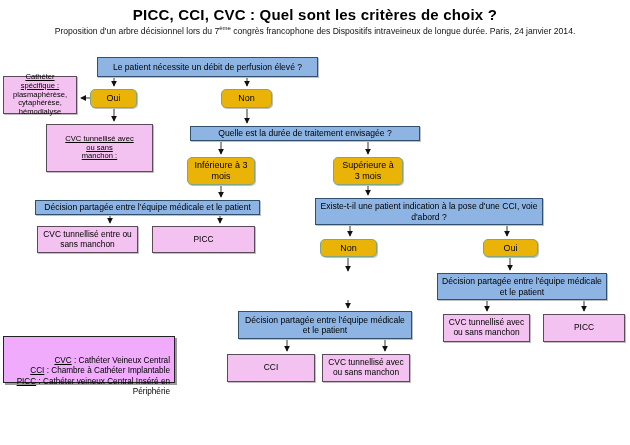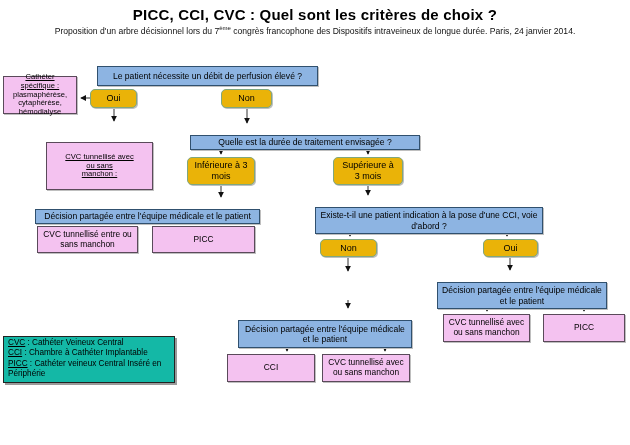--- a/index.html
+++ b/index.html
@@ -14,29 +14,29 @@
   .subtitle{
     position:absolute;left:0;top:25px;width:630px;text-align:center;font-size:8.6px;color:#111;
   }
   .subtitle sup{font-size:6px;}
   .box{
     position:absolute;display:flex;align-items:center;justify-content:center;
     text-align:center;box-sizing:border-box;line-height:1.18;
     box-shadow:1px 1px 0 #bfbfbf;
   }
   .box .txt{white-space:pre-line;display:block;width:100%;}
-  .blue{background:#8DB4E2;border:1px solid #30506E;font-size:8.6px;margin-top:9px;}
+  .blue{background:#8DB4E2;border:1px solid #30506E;font-size:8.6px;}
   .green{background:#eab308;border:1px solid #7FA77F;border-radius:5px;font-size:9px;justify-content:flex-end;}
   .pink{background:#F4C2F0;border:1px solid #5A4A5A;font-size:8.4px;}
   .pinkinfo{background:#F4C2F0;border:1px solid #5A4A5A;font-size:7.6px;flex-direction:column;padding:1px 14px;}
   .pinkinfo .hd{text-decoration:underline;white-space:pre-line;display:block;}
   .pinkinfo .bd{white-space:pre-line;display:block;}
   .legend{
-    position:absolute;background:#14b8a6;border:1px solid #222;box-sizing:border-box;
-    font-size:8.2px;line-height:1.25;padding:1px 4px;box-shadow:2px 2px 0 #9a9a9a;
+    position:absolute;background:#f0abfc;border:1px solid #222;box-sizing:border-box;
+    font-size:8.2px;line-height:1.25;padding:19px 4px;box-shadow:2px 2px 0 #9a9a9a;text-align:right;
   }
   .legend .row{white-space:pre-line;}
   .legend .abbr{text-decoration:underline;}
   svg.wires{position:absolute;left:0;top:0;pointer-events:none;}
 </style>
 </head>
 <body>
 
 <div id="stage">
 
@@ -85,21 +85,21 @@
   </div>
 
   <div class="box green" style="left:90px;top:89px;width:47px;height:19px;">
     <span class="txt">Oui</span>
   </div>
 
   <div class="box green" style="left:221px;top:89px;width:51px;height:19px;">
     <span class="txt">Non</span>
   </div>
 
-  <div class="box pinkinfo" style="left:46px;top:124px;width:107px;height:48px;margin-top:18px;">
+  <div class="box pinkinfo" style="left:46px;top:124px;width:107px;height:48px;">
     <span class="hd">CVC tunnellisé avec ou sans
 manchon :</span>
   </div>
 
   <div class="box blue" style="left:190px;top:126px;width:230px;height:15px;">
     <span class="txt">Quelle est la durée de traitement envisagée ?</span>
   </div>
 
   <div class="box green" style="left:187px;top:157px;width:68px;height:28px;">
     <span class="txt">Inférieure à 3

